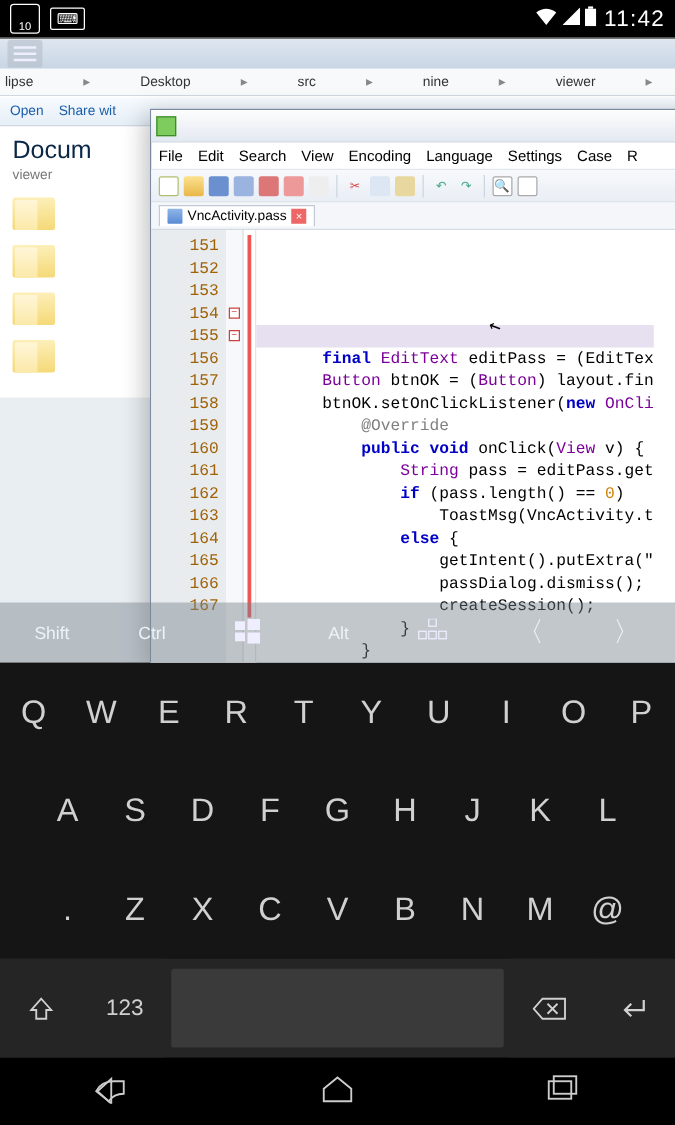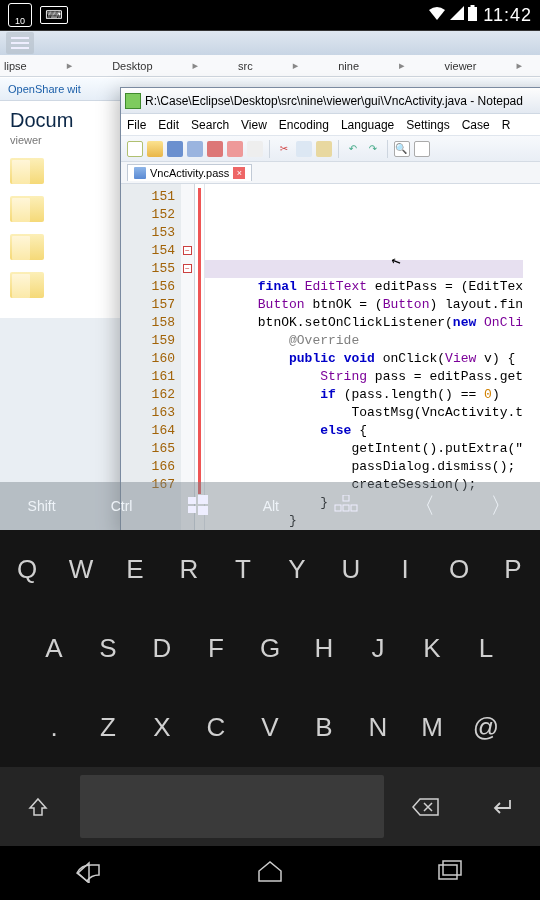--- a/index.html
+++ b/index.html
@@ -18,21 +18,21 @@
   .remote { position: relative; height: 500px; background: #e9eef3; overflow: hidden; border-top: 1px solid #333; }
   
   
   .bg-explorer { position: absolute; left: 0; top: 0; right: 0; background: #fff; }
   .bg-toolbar { height: 24px; background: linear-gradient(#dfe7f0,#c8d5e4); display:flex; align-items:center; padding-left: 6px; }
   .hamburger { width: 28px; height: 22px; background: rgba(180,190,200,.6); border-radius: 2px; display:flex; flex-direction:column; justify-content:center; align-items:center; gap:3px;}
   .hamburger span{ width:18px; height:2px; background:#eef; }
   .bg-crumbs { height: 22px; background: #f8f9fb; border-bottom: 1px solid #d0d7df; font-size: 11px; display:flex; align-items:center; padding-left: 4px; color:#333;gap:36px; }
   .crumb-sep { margin: 0 4px; color:#888; }
   .searchbox { margin-left: auto; margin-right: 2px; height: 18px; width: 110px; background:#4c1d95; border:1px solid #b6c2d0; font-size:10px; color:#999; padding-left:4px; display:flex; align-items:center; font-style:italic;}
-  .bg-tools { height: 24px; background: linear-gradient(#f7fbff,#e6eef7); display:flex; align-items:center; padding-left: 8px; font-size: 11px; border-top:1px solid #fff; border-bottom: 1px solid #cfd8e3;}
+  .bg-tools { height: 24px; background: linear-gradient(#f7fbff,#e6eef7); display:flex; align-items:center; gap: 12px; padding-left: 8px; font-size: 11px; border-top:1px solid #fff; border-bottom: 1px solid #cfd8e3;}
   .blue-link { color: #1b5fa9; }
   .bg-docu { padding: 8px 10px; }
   .docu-h { color: #0b2747; font-size: 20px; }
   .docu-sub { color: #777; font-size: 11px; margin-top: 2px; }
   .folder-row { display:flex; align-items:center; gap:6px; margin:12px 0;}
   .folder { width:34px; height:26px; background: linear-gradient(#fcefb8,#f5d978); border-radius:2px; position:relative; }
   .folder::before{content:"";position:absolute;left:2px;top:2px;width:12px;height:24px;background:linear-gradient(#fff6d8,#fbe9a8);border-radius:1px;}
   .folder::after{content:"";position:absolute;left:8px;top:2px;width:12px;height:24px;background:linear-gradient(#fff6d8,#fbe9a8);border-radius:1px;}
 
   
@@ -151,21 +151,20 @@
         </div>
       <div class="folder-row">
           <div class="folder"></div>
         </div>
     </div>
   </div>
 
   <div class="npp">
     <div class="npp-title">
       <span class="npp-ico"></span>
-      <span>R:\Case\Eclipse\Desktop\src\nine\viewer\gui\VncActivity.java - Notepad</span>
     </div>
     <div class="npp-menu">
       <span>File</span>
       <span>Edit</span>
       <span>Search</span>
       <span>View</span>
       <span>Encoding</span>
       <span>Language</span>
       <span>Settings</span>
       <span>Case</span>
@@ -298,20 +297,21 @@
         <div class="key">@</div>
       </div>
       <div class="spacer-key"></div>
     </div>
   <div class="krow bottom-row">
     <div class="key key-dark">
       <svg width="22" height="22" viewBox="0 0 22 22" fill="none" stroke="#d0d0d0" stroke-width="1.5">
           <path d="M11 3 L19 12 L15 12 L15 19 L7 19 L7 12 L3 12 Z"></path>
         </svg>
     </div>
+    <div class="key key-dark">123</div>
     <div class="key-space"></div>
     <div class="key key-dark">
       <svg width="28" height="20" viewBox="0 0 28 20" fill="none" stroke="#d0d0d0" stroke-width="1.5">
           <path d="M8 2 L26 2 L26 18 L8 18 L1 10 Z"></path>
           <path d="M12 6 L20 14 M20 6 L12 14"></path>
         </svg>
     </div>
     <div class="key key-dark">
       <svg width="24" height="20" viewBox="0 0 24 20" fill="none" stroke="#d0d0d0" stroke-width="1.8">
           <path d="M20 3 L20 11 L6 11 M10 6 L5 11 L10 16"></path>

